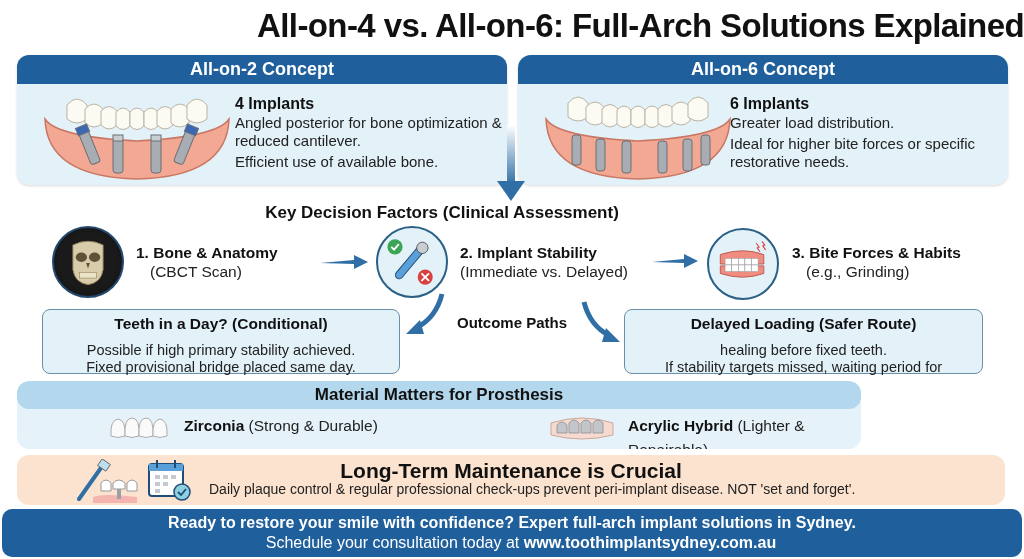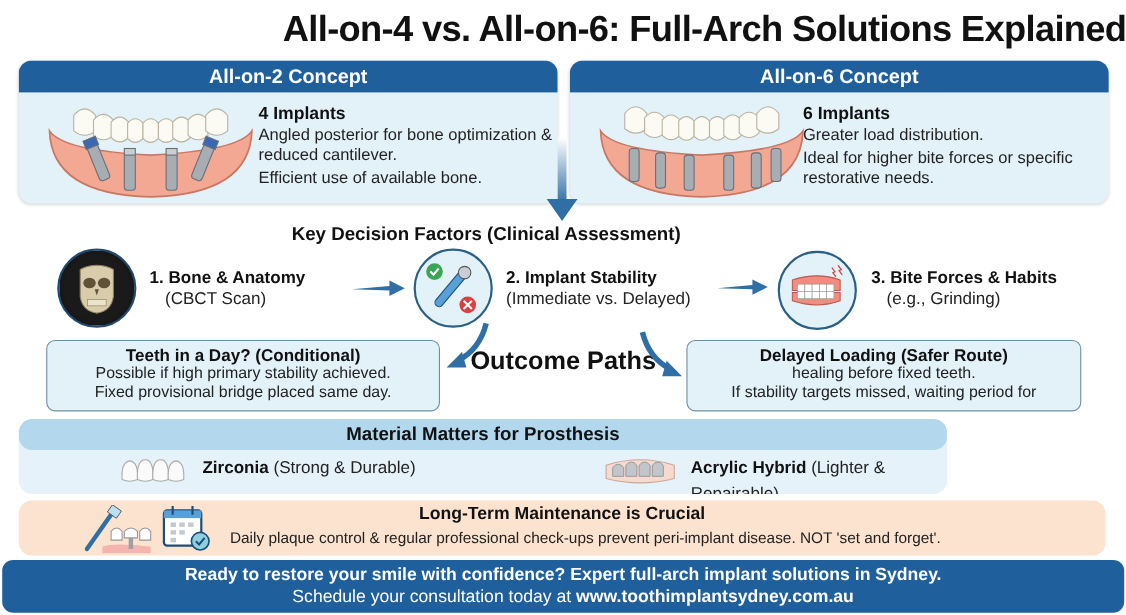--- a/index.html
+++ b/index.html
@@ -6,21 +6,21 @@
   html, body { width: 1024px; height: 559px; background: #ffffff; overflow: hidden; }
   body { font-family: "Liberation Sans", "DejaVu Sans", sans-serif; color: #111; position: relative; }
 
   .title { position: absolute; left: 0; top: 4px; width: 1024px; text-align: right;
            font-size: 33px; font-weight: bold; letter-spacing: -0.6px; color: #111; line-height: 44px; }
 
   
   .concept { position: absolute; top: 55px; width: 490px; height: 130px; border-radius: 12px;
              background: #e3f1f9; overflow: hidden; box-shadow: 0 1px 3px rgba(0,0,0,0.15); }
   .concept.left { left: 17px; }
-  .concept.right { left: 518px; }
+  .concept.right { left: 518px; border-radius: 13px; }
   .concept .head { height: 29px; background: #1e5f9c; color: #fff; font-weight: bold; font-size: 18px;
                    text-align: center; line-height: 29px; }
   .concept .illus { position: absolute; left: 20px; top: 34px; width: 200px; height: 92px; }
   .concept .text { position: absolute; left: 218px; top: 40px; width: 268px; font-size: 15px; line-height: 18px; color: #222; }
   .concept.right .text { left: 212px; }
   .concept .text .h { font-weight: bold; font-size: 16px; margin-bottom: 1px; color: #111; }
   .concept .text .p2 { margin-top: 3px; }
 
   .down-arrow { position: absolute; left: 496px; top: 125px; width: 30px; height: 78px; }
 
@@ -28,30 +28,30 @@
 
   .factor-icon { position: absolute; width: 72px; height: 72px; border-radius: 50%; }
   .factor-label { position: absolute; font-size: 15.5px; line-height: 19px; color: #222; }
   .factor-label .b { font-weight: bold; color: #111; }
   .factor-label .s { padding-left: 14px; }
 
   .h-arrow { position: absolute; height: 20px; }
 
   .outcome { position: absolute; top: 309px; height: 65px; border-radius: 8px; background: #e3f1f9;
              border: 1.5px solid #6b8fa8; text-align: center; font-size: 14.5px; line-height: 17px; color: #222; padding-top: 5px; }
-  .outcome .b { font-weight: bold; font-size: 15.5px; color: #111; margin-bottom: 0; }
-  .outcome-label { position: absolute; top: 314px; left: 0; width: 1024px; text-align: center; font-weight: bold; font-size: 23px; color: #111; }
+  .outcome .b { font-weight: bold; font-size: 15.5px; color: #111; margin-bottom: 10px; }
+  .outcome-label { position: absolute; top: 314px; left: 0; width: 1024px; text-align: center; font-weight: bold; font-size: 15px; color: #111; }
 
   .material { position: absolute; left: 17px; top: 381px; width: 844px; height: 68px; border-radius: 12px; background: #e6f2f9; overflow: hidden; }
   .material .head { height: 28px; background: #b3d7ec; text-align: center; font-weight: bold; font-size: 17px; line-height: 28px; color: #111; border-radius: 12px; }
   .material .item { position: absolute; top: 33px; font-size: 15.5px; color: #222; line-height: 24px; }
   .material .item b { color: #111; }
 
   .maint { position: absolute; left: 17px; top: 455px; width: 988px; height: 50px; border-radius: 12px; background: #fbe3cf; }
-  .maint .h { position: absolute; left: 0; top: 4px; width: 988px; text-align: center; font-weight: bold; font-size: 16px; color: #111; }
+  .maint .h { position: absolute; left: 0; top: 4px; width: 988px; text-align: center; font-weight: bold; font-size: 21px; color: #111; }
   .maint .p { position: absolute; left: 192px; top: 26px; font-size: 14px; color: #222; }
 
   .cta { position: absolute; left: 2px; top: 509px; width: 1020px; height: 48px; border-radius: 10px; background: #1e5f9c; color: #fff; text-align: center; }
   .cta .l1 { font-weight: bold; font-size: 16px; line-height: 20px; padding-top: 4px; }
   .cta .l2 { font-size: 16px; line-height: 20px; padding-left: 18px; }
   .cta .l2 b { font-weight: bold; }
 </style>
 </head>
 <body>
 

